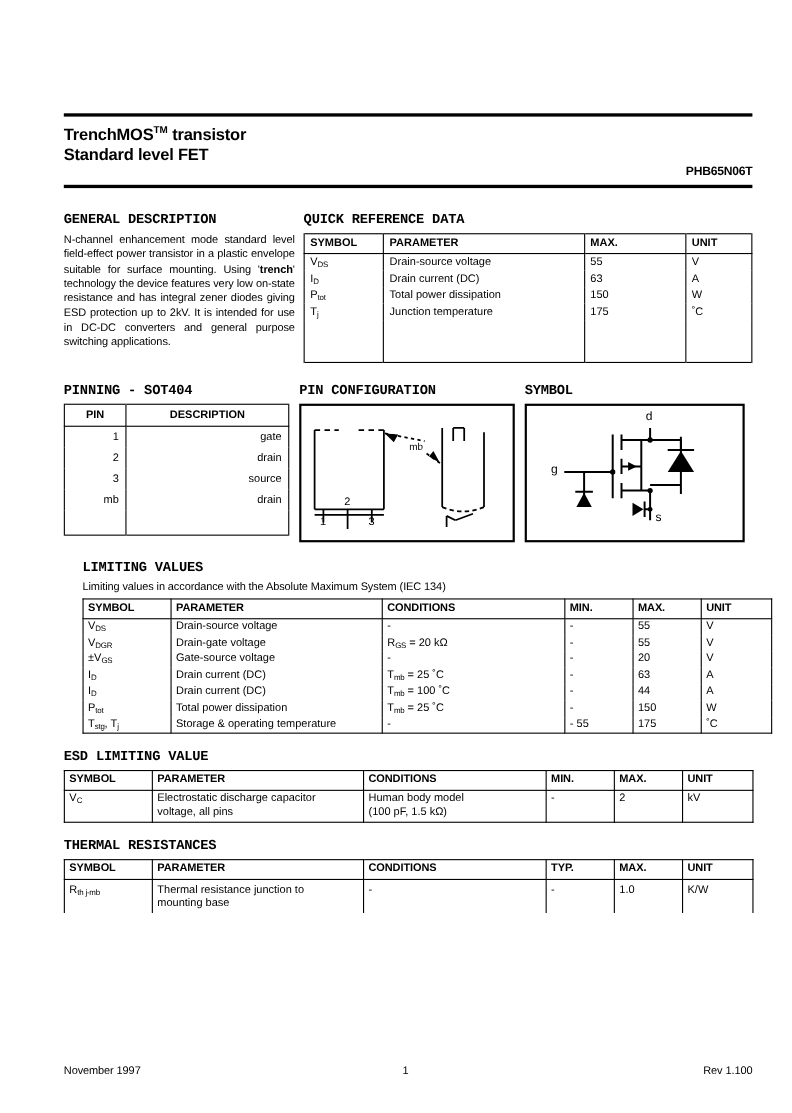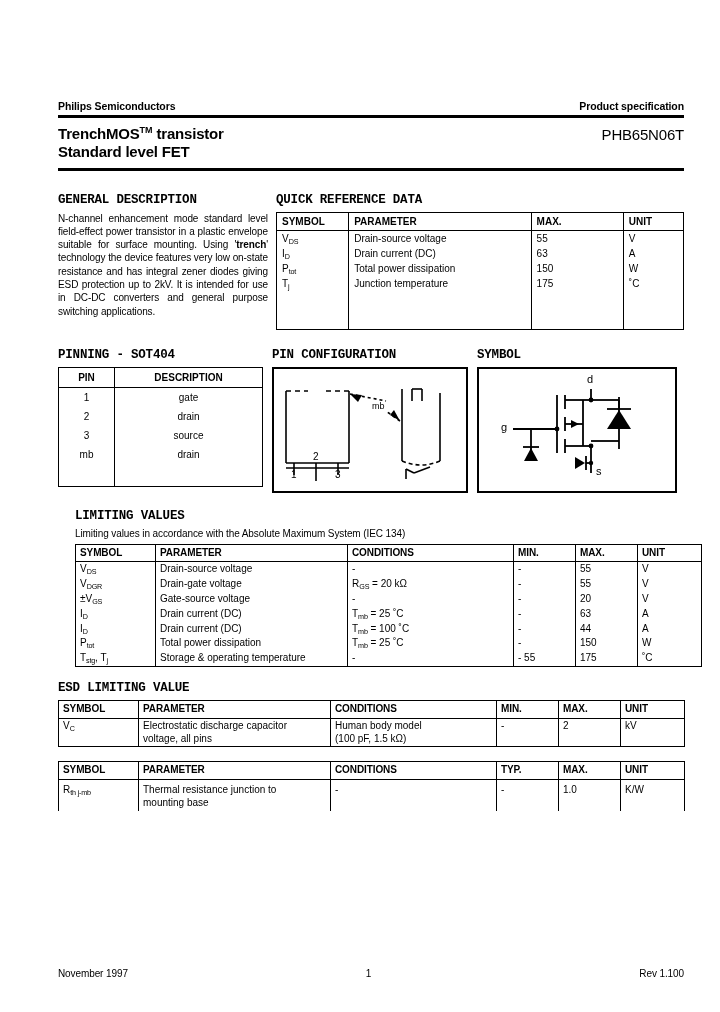--- a/index.html
+++ b/index.html
@@ -53,24 +53,25 @@
     font-weight: bold;
     line-height: 1.22;
     letter-spacing: -0.2px;
   }
   .tm {
     font-size: 9px;
     vertical-align: super;
     letter-spacing: 0;
   }
   .title-right {
-    font-size: 15px;
-    font-weight: normal;
+    font-size: 11px;
+    font-weight: bold;
     letter-spacing: -0.2px;
     padding-top: 1px;
+    margin-top: 36px;
   }
   .rule-thick2 {
     border-top: 3px solid #000;
     margin-top: 6px;
   }
 
   
   .sect-title {
     font-size: 12.5px;
     font-weight: bold;
@@ -155,21 +156,21 @@
     width: 100%;
     font-size: 10px;
     table-layout: fixed;
     border: 1px solid #000;
   }
   table.pinning th, table.pinning td {
     border-left: 1px solid #000;
     border-right: 1px solid #000;
     padding: 3px 6px;
     line-height: 1.3;
-    text-align: center;
+    text-align: right;
     font-weight: normal;
   }
   table.pinning th {
     font-weight: bold;
     border-bottom: 1px solid #000;
     text-align: center;
   }
 
   sub {
     font-size: 7.2px;
@@ -211,24 +212,20 @@
     letter-spacing: -0.1px;
   }
   .footer .mid { flex: 1; text-align: center; margin-left: -30px; }
 </style>
 </head>
 <body>
 
 <div class="page">
 <div class="content">
 
-  <div class="hdr-row">
-    <span>Philips Semiconductors</span>
-    <span>Product specification</span>
-  </div>
   <div class="rule-thick"></div>
 
   <div class="title-row">
     <div class="title-left">
       <div>
         <span>TrenchMOS</span><span class="tm">TM</span><span> transistor</span>
       </div>
       <div>Standard level FET</div>
     </div>
     <div class="title-right">PHB65N06T</div>
@@ -555,20 +552,21 @@
           </td>
           <td class="ctr">-</td>
           <td class="ctr">2</td>
           <td class="ctr">kV</td>
         </tr>
       </tbody>
     </table>
   </div>
 
   <div class="lower2">
+    <div class="sect-title">THERMAL RESISTANCES</div>
     <table class="ds">
       <colgroup>
             <col style="width:80px">
             <col style="width:192px">
             <col style="width:166px">
             <col style="width:62px">
             <col style="width:62px">
             <col style="width:64px">
           </colgroup>
       <thead>

